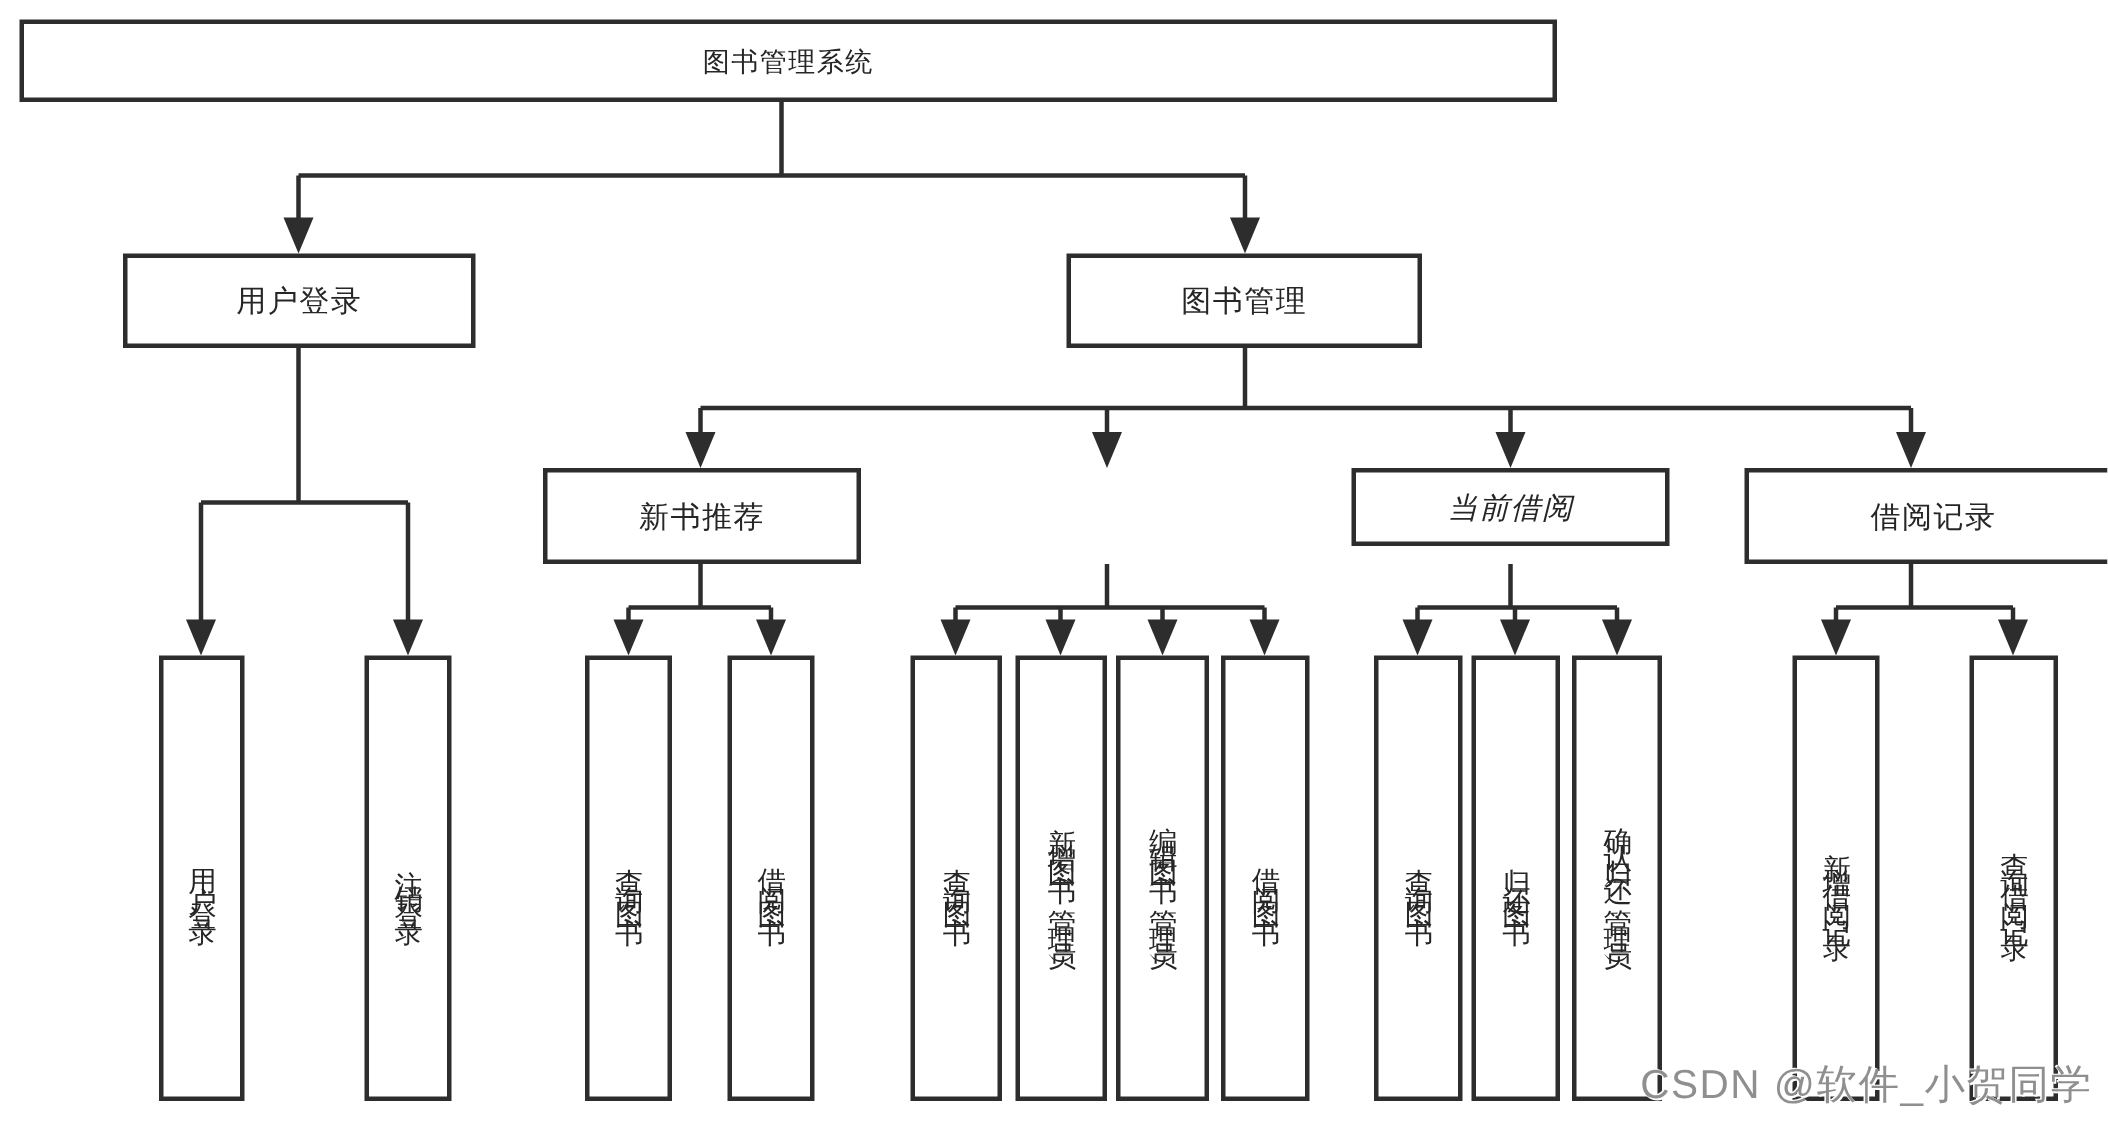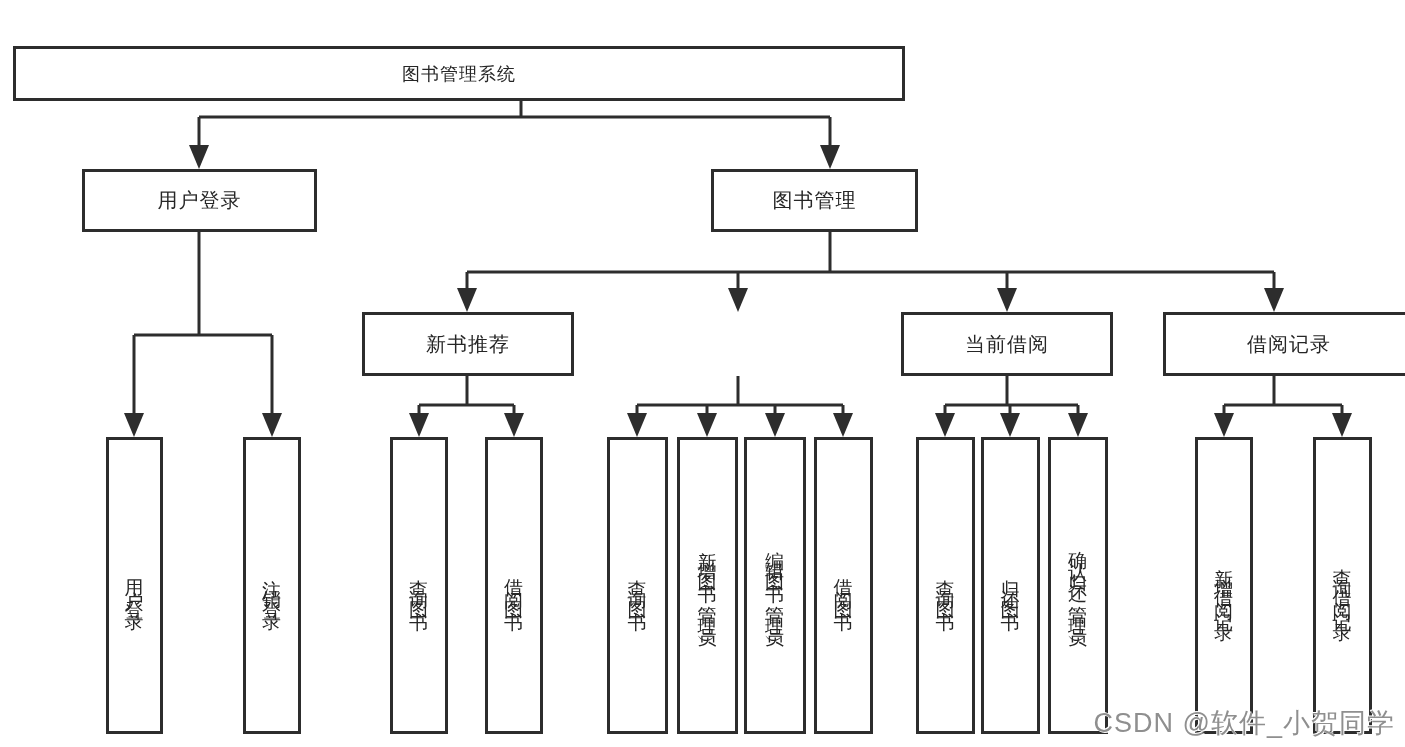--- a/index.html
+++ b/index.html
@@ -126,35 +126,35 @@
       <polygon points="765,413 785,413 775,437"></polygon>
       <polygon points="833,413 853,413 843,437"></polygon>
       <polygon points="935,413 955,413 945,437"></polygon>
       <polygon points="1000,413 1020,413 1010,437"></polygon>
       <polygon points="1068,413 1088,413 1078,437"></polygon>
       <polygon points="1214,413 1234,413 1224,437"></polygon>
       <polygon points="1332,413 1352,413 1342,437"></polygon>
     </g>
   </svg>
 
-  <div class="node root-node" style="left:13px; top:13px; width:892px; height:55px;margin-top:33px;">
+  <div class="node root-node" style="left:13px; top:13px; width:1025px; height:55px;">
     <span>图书管理系统</span>
   </div>
 
   <div class="node h-node" style="left:82px; top:169px; width:235px; height:63px;">
     <span>用户登录</span>
   </div>
-  <div class="node h-node" style="left:711px; top:169px; width:207px; height:63px;">
+  <div class="node h-node" style="left:711px; top:169px; width:237px; height:63px;">
     <span>图书管理</span>
   </div>
 
   <div class="node h-node" style="left:362px; top:312px; width:212px; height:64px;">
     <span>新书推荐</span>
   </div>
-  <div class="node h-node" style="left:901px; top:312px; width:212px; height:64px;">
+  <div class="node h-node" style="left:901px; top:312px; width:212px; height:52px;font-style:italic;">
     <span>当前借阅</span>
   </div>
   <div class="node h-node" style="left:1163px; top:312px; width:252px; height:64px;">
     <span>借阅记录</span>
   </div>
 
   <div class="node leaf" style="left:106px; top:437px; width:57px; height:297px;">
     <span>用户登录</span>
   </div>
   <div class="node leaf" style="left:243px; top:437px; width:58px; height:297px;">

